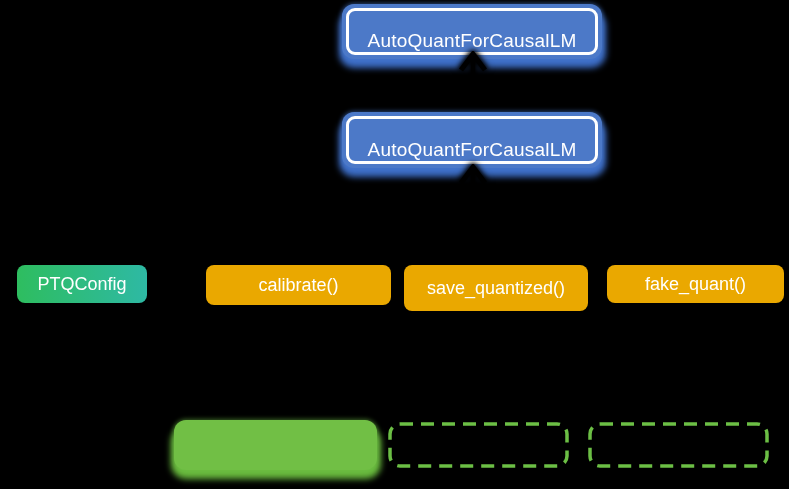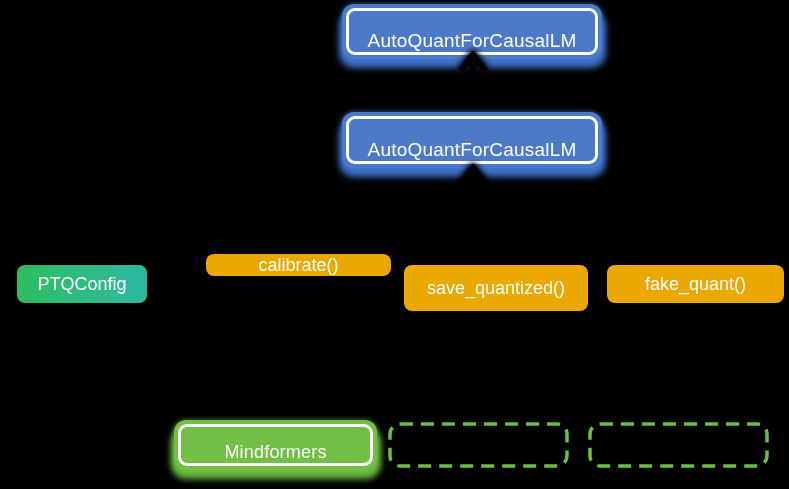--- a/index.html
+++ b/index.html
@@ -68,38 +68,35 @@
 
   <svg class="arrow" style="left:458px;top:164px" width="30" height="56" viewBox="0 0 30 56">
     <polyline points="3,19 15,3 27,19" stroke="#000000" stroke-width="5" fill="none"></polyline>
     <line x1="15" y1="5" x2="15" y2="54" stroke="#000000" stroke-width="4.5"></line>
   </svg>
 
   <div class="pill teal" style="left:1px;top:265px;width:130px;height:38px">
     <span>PTQConfig</span>
   </div>
 
-  <div class="pill orange" style="left:190px;top:254px;width:185px;height:22px">
+  <div class="pill orange" style="left:190px;top:265px;width:185px;height:40px">
     <span>calibrate()</span>
   </div>
 
   <div class="pill orange" style="left:388px;top:265px;width:184px;height:46px">
     <span>save_quantized()</span>
   </div>
 
   <div class="pill orange" style="left:591px;top:265px;width:177px;height:38px">
     <span>fake_quant()</span>
   </div>
 
   <div class="node-fancy green" style="left:174px;top:420px;width:203px;height:50px">
     <div class="glow"></div>
     <div class="body"></div>
-    <div class="inner">
-      <span class="lbl">Mindformers</span>
-    </div>
   </div>
 
   <svg class="dashedbox" style="left:388px;top:422px" width="181" height="46" viewBox="0 0 181 46">
     <rect x="2" y="2" width="177" height="42" rx="10" ry="10" fill="none" stroke="#6cbf45" stroke-width="3.5" stroke-dasharray="13 8"></rect>
   </svg>
 
   <svg class="dashedbox" style="left:588px;top:422px" width="181" height="46" viewBox="0 0 181 46">
     <rect x="2" y="2" width="177" height="42" rx="10" ry="10" fill="none" stroke="#6cbf45" stroke-width="3.5" stroke-dasharray="13 8"></rect>
   </svg>
 

